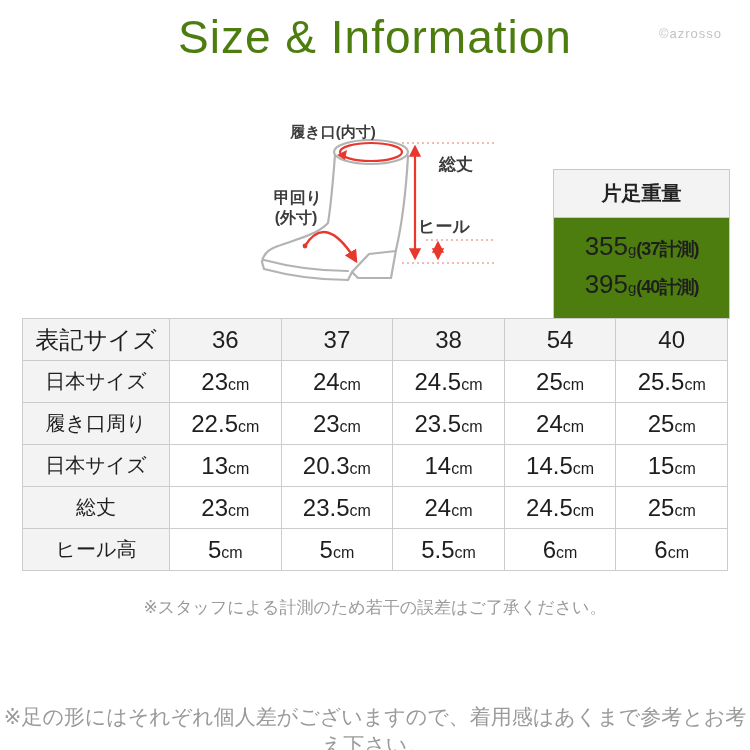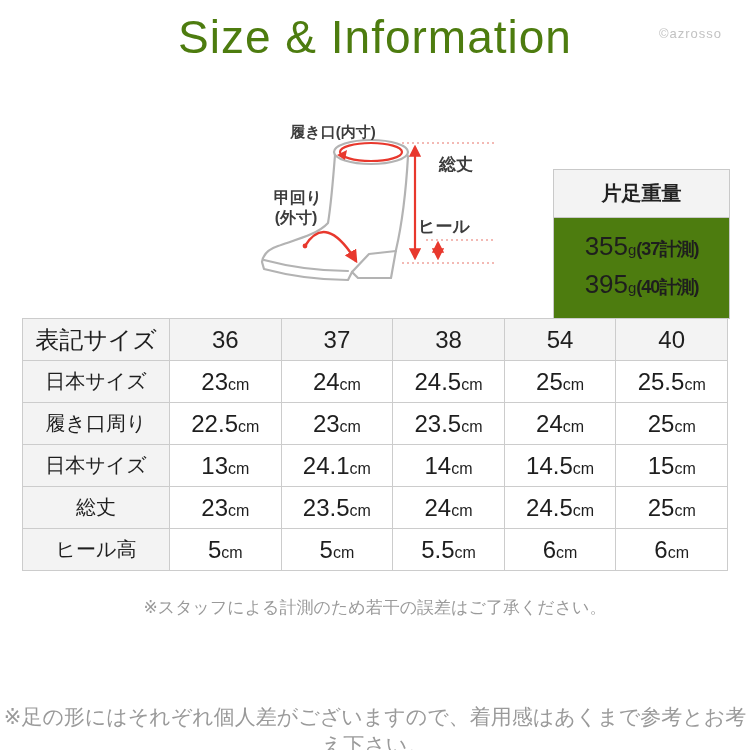--- a/index.html
+++ b/index.html
@@ -147,21 +147,21 @@
           <th class="row-label">履き口周り</th>
           <td><span>22.5</span><span class="unit">cm</span></td>
           <td><span>23</span><span class="unit">cm</span></td>
           <td><span>23.5</span><span class="unit">cm</span></td>
           <td><span>24</span><span class="unit">cm</span></td>
           <td><span>25</span><span class="unit">cm</span></td>
         </tr>
         <tr>
           <th class="row-label">日本サイズ</th>
           <td><span>13</span><span class="unit">cm</span></td>
-          <td><span>24.1</span><span class="unit">cm</span></td>
+          <td><span>20.3</span><span class="unit">cm</span></td>
           <td><span>14</span><span class="unit">cm</span></td>
           <td><span>14.5</span><span class="unit">cm</span></td>
           <td><span>15</span><span class="unit">cm</span></td>
         </tr>
         <tr>
           <th class="row-label">総丈</th>
           <td><span>23</span><span class="unit">cm</span></td>
           <td><span>23.5</span><span class="unit">cm</span></td>
           <td><span>24</span><span class="unit">cm</span></td>
           <td><span>24.5</span><span class="unit">cm</span></td>

